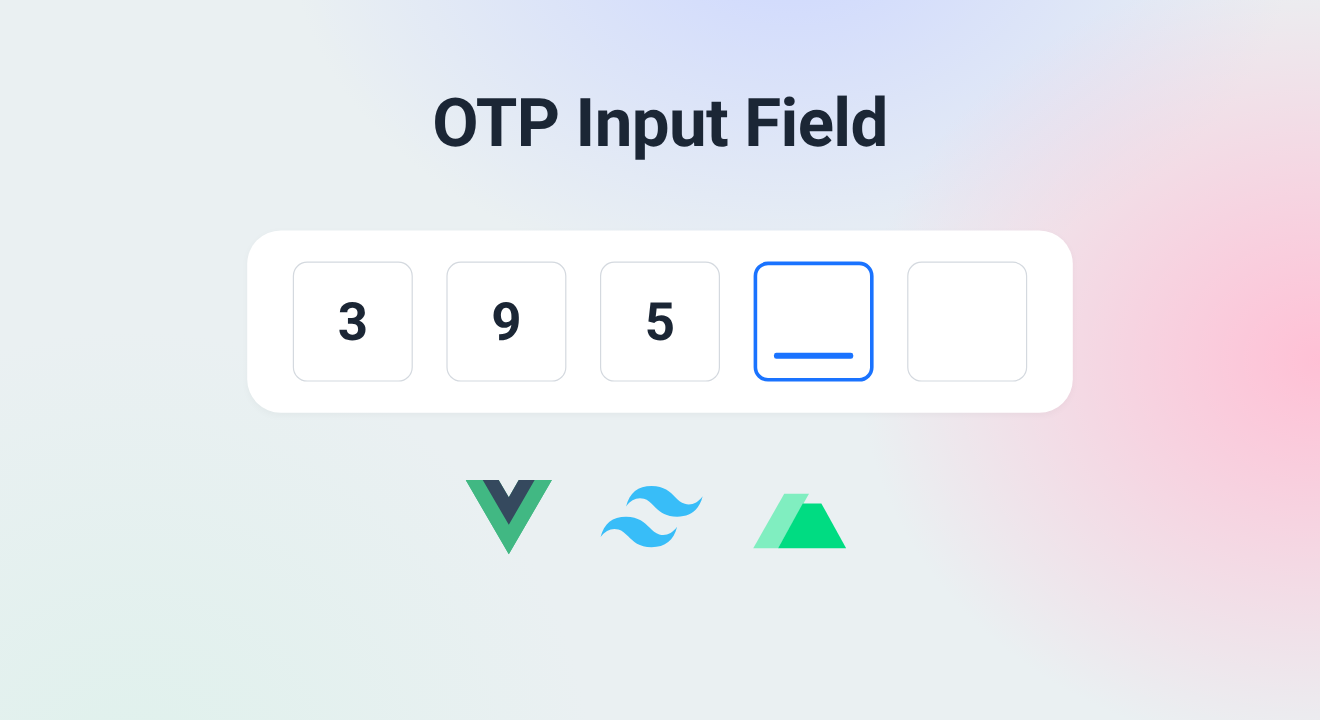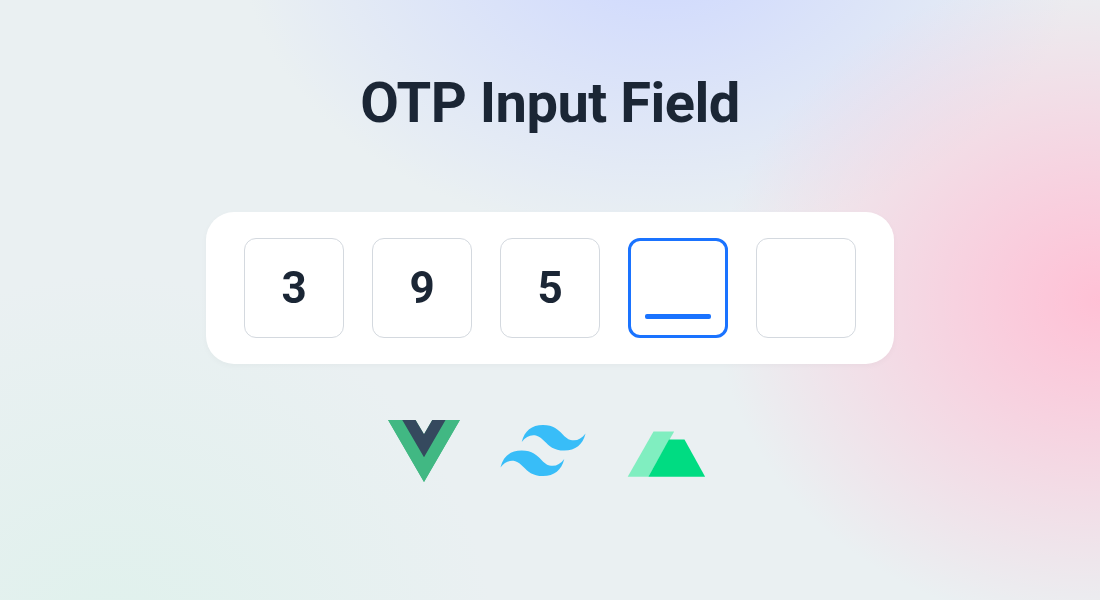--- a/index.html
+++ b/index.html
@@ -16,21 +16,21 @@
     align-items: center;
     justify-content: flex-start;
     padding-top: 70px;
   }
 
   .title {
     font-size: 56px;
     font-weight: 700;
     color: #1b2635;
     letter-spacing: -0.5px;
-    margin-bottom: 76px;
+    margin-bottom: 56px;
   }
 
   .otp-card {
     background: #ffffff;
     border-radius: 28px;
     padding: 26px 38px;
     display: flex;
     gap: 28px;
     box-shadow: 0 2px 6px rgba(0,0,0,0.03);
   }

